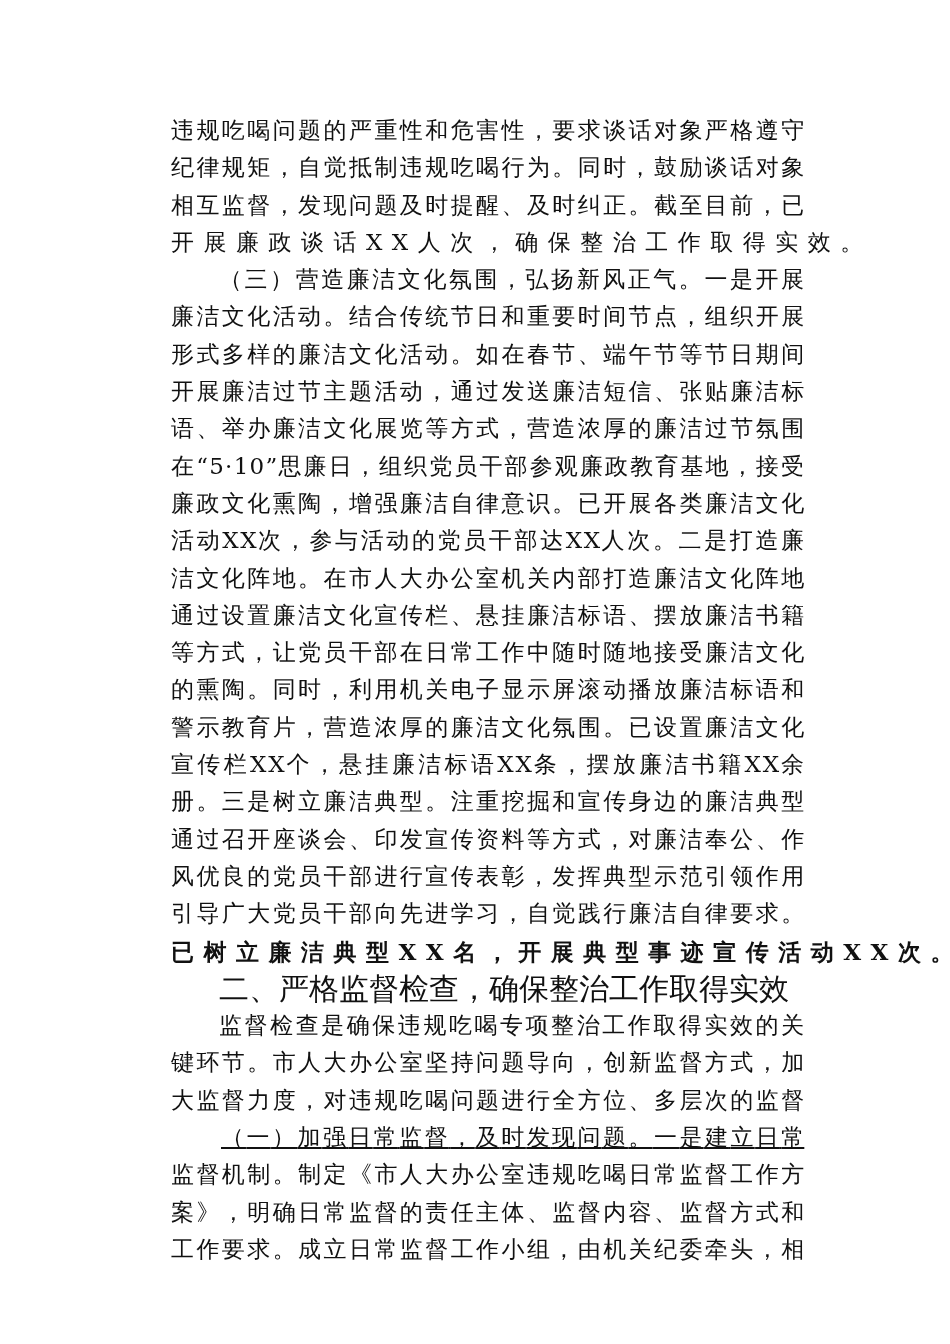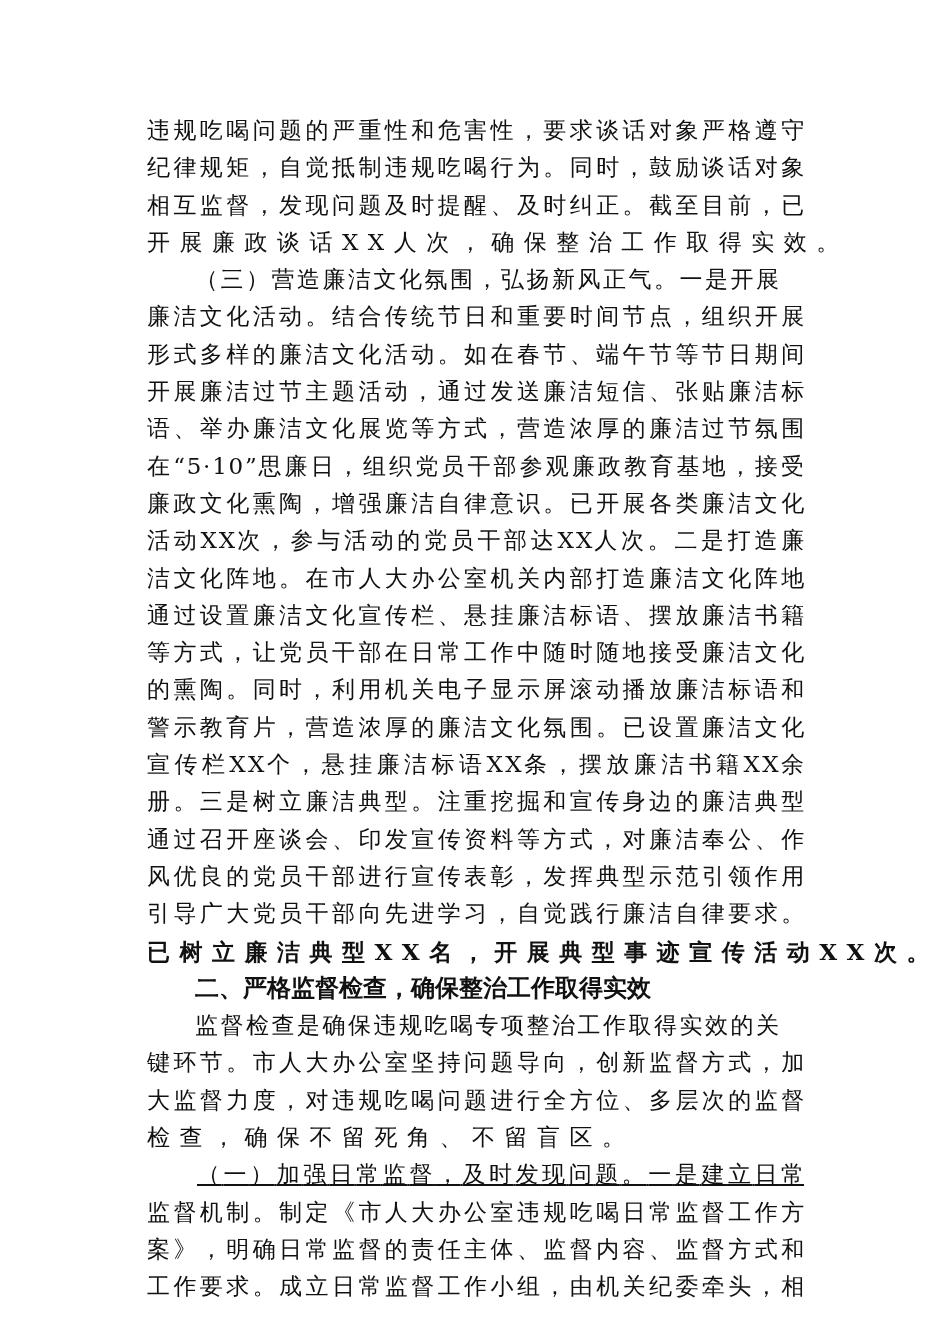--- a/index.html
+++ b/index.html
@@ -1,25 +1,25 @@
 <!DOCTYPE html>
 <html><head>
 <meta charset="utf-8">
 <style>
   html, body { margin: 0; padding: 0; background: #ffffff; }
   body { width: 950px; height: 1344px; position: relative; overflow: hidden;
          font-family: "DejaVu Serif", "Liberation Serif", serif; color: #111; }
   .page { position: absolute; left: 147px; top: 112px; width: 657px; }
   .line { height: 37.3px; line-height: 37.3px; font-size: 23px; white-space: nowrap;
-          text-align: justify; text-align-last: justify; }
+          text-align: justify; text-align-last: justify; margin-left: 24px; }
   .line.last { text-align-last: left; }
-  .indent { padding-left: 48px; font-family: Liberation Serif, serif; }
+  .indent { padding-left: 48px; }
   .indent2 { padding-left: 50px; text-decoration: underline; }
-  .heading { font-family: "DejaVu Sans", "Liberation Sans", sans-serif; font-weight: bold;
-             font-size: 24px; padding-left: 48px; text-align-last: left; letter-spacing: 0px; }
+  .heading { font-family: "DejaVu Sans", "Liberation Sans", sans-serif; font-weight: normal;
+             font-size: 30px; padding-left: 48px; text-align-last: left; letter-spacing: 0px; }
 </style>
 </head>
 <body>
 
 <div class="page">
   <div class="line" style="word-spacing: -0.3em;"><span>违</span> <span>规</span> <span>吃</span> <span>喝</span> <span>问</span> <span>题</span> <span>的</span> <span>严</span> <span>重</span> <span>性</span> <span>和</span> <span>危</span> <span>害</span> <span>性</span> <span>，</span> <span>要</span> <span>求</span> <span>谈</span> <span>话</span> <span>对</span> <span>象</span> <span>严</span> <span>格</span> <span>遵</span> <span>守</span> </div>
   <div class="line" style="word-spacing: -0.3em;"><span>纪</span> <span>律</span> <span>规</span> <span>矩</span> <span>，</span> <span>自</span> <span>觉</span> <span>抵</span> <span>制</span> <span>违</span> <span>规</span> <span>吃</span> <span>喝</span> <span>行</span> <span>为</span> <span>。</span> <span>同</span> <span>时</span> <span>，</span> <span>鼓</span> <span>励</span> <span>谈</span> <span>话</span> <span>对</span> <span>象</span> </div>
   <div class="line" style="word-spacing: -0.3em;"><span>相</span> <span>互</span> <span>监</span> <span>督</span> <span>，</span> <span>发</span> <span>现</span> <span>问</span> <span>题</span> <span>及</span> <span>时</span> <span>提</span> <span>醒</span> <span>、</span> <span>及</span> <span>时</span> <span>纠</span> <span>正</span> <span>。</span> <span>截</span> <span>至</span> <span>目</span> <span>前</span> <span>，</span> <span>已</span> </div>
   <div class="line last" style="letter-spacing: 9.5px;">开展廉政谈话XX人次，确保整治工作取得实效。</div>
   <div class="line indent" style="word-spacing: -0.3em;"><span>（</span> <span>三</span> <span>）</span> <span>营</span> <span>造</span> <span>廉</span> <span>洁</span> <span>文</span> <span>化</span> <span>氛</span> <span>围</span> <span>，</span> <span>弘</span> <span>扬</span> <span>新</span> <span>风</span> <span>正</span> <span>气</span> <span>。</span> <span>一</span> <span>是</span> <span>开</span> <span>展</span> </div>
@@ -38,18 +38,17 @@
   <div class="line" style="word-spacing: -0.3em;"><span>宣</span> <span>传</span> <span>栏</span> <span>X</span> <span>X</span> <span>个</span> <span>，</span> <span>悬</span> <span>挂</span> <span>廉</span> <span>洁</span> <span>标</span> <span>语</span> <span>X</span> <span>X</span> <span>条</span> <span>，</span> <span>摆</span> <span>放</span> <span>廉</span> <span>洁</span> <span>书</span> <span>籍</span> <span>X</span> <span>X</span> <span>余</span> </div>
   <div class="line" style="word-spacing: -0.3em;"><span>册</span> <span>。</span> <span>三</span> <span>是</span> <span>树</span> <span>立</span> <span>廉</span> <span>洁</span> <span>典</span> <span>型</span> <span>。</span> <span>注</span> <span>重</span> <span>挖</span> <span>掘</span> <span>和</span> <span>宣</span> <span>传</span> <span>身</span> <span>边</span> <span>的</span> <span>廉</span> <span>洁</span> <span>典</span> <span>型</span> </div>
   <div class="line" style="word-spacing: -0.3em;"><span>通</span> <span>过</span> <span>召</span> <span>开</span> <span>座</span> <span>谈</span> <span>会</span> <span>、</span> <span>印</span> <span>发</span> <span>宣</span> <span>传</span> <span>资</span> <span>料</span> <span>等</span> <span>方</span> <span>式</span> <span>，</span> <span>对</span> <span>廉</span> <span>洁</span> <span>奉</span> <span>公</span> <span>、</span> <span>作</span> </div>
   <div class="line" style="word-spacing: -0.3em;"><span>风</span> <span>优</span> <span>良</span> <span>的</span> <span>党</span> <span>员</span> <span>干</span> <span>部</span> <span>进</span> <span>行</span> <span>宣</span> <span>传</span> <span>表</span> <span>彰</span> <span>，</span> <span>发</span> <span>挥</span> <span>典</span> <span>型</span> <span>示</span> <span>范</span> <span>引</span> <span>领</span> <span>作</span> <span>用</span> </div>
   <div class="line" style="word-spacing: -0.3em;"><span>引</span> <span>导</span> <span>广</span> <span>大</span> <span>党</span> <span>员</span> <span>干</span> <span>部</span> <span>向</span> <span>先</span> <span>进</span> <span>学</span> <span>习</span> <span>，</span> <span>自</span> <span>觉</span> <span>践</span> <span>行</span> <span>廉</span> <span>洁</span> <span>自</span> <span>律</span> <span>要</span> <span>求</span> <span>。</span> </div>
   <div class="line last" style="letter-spacing: 9.5px; font-weight: bold;">已树立廉洁典型XX名，开展典型事迹宣传活动XX次。</div>
   <div class="line heading">二、严格监督检查，确保整治工作取得实效</div>
   <div class="line indent" style="word-spacing: -0.3em;"><span>监</span> <span>督</span> <span>检</span> <span>查</span> <span>是</span> <span>确</span> <span>保</span> <span>违</span> <span>规</span> <span>吃</span> <span>喝</span> <span>专</span> <span>项</span> <span>整</span> <span>治</span> <span>工</span> <span>作</span> <span>取</span> <span>得</span> <span>实</span> <span>效</span> <span>的</span> <span>关</span> </div>
   <div class="line" style="word-spacing: -0.3em;"><span>键</span> <span>环</span> <span>节</span> <span>。</span> <span>市</span> <span>人</span> <span>大</span> <span>办</span> <span>公</span> <span>室</span> <span>坚</span> <span>持</span> <span>问</span> <span>题</span> <span>导</span> <span>向</span> <span>，</span> <span>创</span> <span>新</span> <span>监</span> <span>督</span> <span>方</span> <span>式</span> <span>，</span> <span>加</span> </div>
   <div class="line" style="word-spacing: -0.3em;"><span>大</span> <span>监</span> <span>督</span> <span>力</span> <span>度</span> <span>，</span> <span>对</span> <span>违</span> <span>规</span> <span>吃</span> <span>喝</span> <span>问</span> <span>题</span> <span>进</span> <span>行</span> <span>全</span> <span>方</span> <span>位</span> <span>、</span> <span>多</span> <span>层</span> <span>次</span> <span>的</span> <span>监</span> <span>督</span> </div>
-  <div class="line last" style="letter-spacing: 9.5px;">检查，确保不留死角、不留盲区。</div>
   <div class="line indent2" style="word-spacing: -0.3em;"><span>（</span> <span>一</span> <span>）</span> <span>加</span> <span>强</span> <span>日</span> <span>常</span> <span>监</span> <span>督</span> <span>，</span> <span>及</span> <span>时</span> <span>发</span> <span>现</span> <span>问</span> <span>题</span> <span>。</span> <span>一</span> <span>是</span> <span>建</span> <span>立</span> <span>日</span> <span>常</span> </div>
   <div class="line" style="word-spacing: -0.3em;"><span>监</span> <span>督</span> <span>机</span> <span>制</span> <span>。</span> <span>制</span> <span>定</span> <span>《</span> <span>市</span> <span>人</span> <span>大</span> <span>办</span> <span>公</span> <span>室</span> <span>违</span> <span>规</span> <span>吃</span> <span>喝</span> <span>日</span> <span>常</span> <span>监</span> <span>督</span> <span>工</span> <span>作</span> <span>方</span> </div>
   <div class="line" style="word-spacing: -0.3em;"><span>案</span> <span>》</span> <span>，</span> <span>明</span> <span>确</span> <span>日</span> <span>常</span> <span>监</span> <span>督</span> <span>的</span> <span>责</span> <span>任</span> <span>主</span> <span>体</span> <span>、</span> <span>监</span> <span>督</span> <span>内</span> <span>容</span> <span>、</span> <span>监</span> <span>督</span> <span>方</span> <span>式</span> <span>和</span> </div>
   <div class="line" style="word-spacing: -0.3em;"><span>工</span> <span>作</span> <span>要</span> <span>求</span> <span>。</span> <span>成</span> <span>立</span> <span>日</span> <span>常</span> <span>监</span> <span>督</span> <span>工</span> <span>作</span> <span>小</span> <span>组</span> <span>，</span> <span>由</span> <span>机</span> <span>关</span> <span>纪</span> <span>委</span> <span>牵</span> <span>头</span> <span>，</span> <span>相</span> </div>
 </div>
 
 </body></html>

